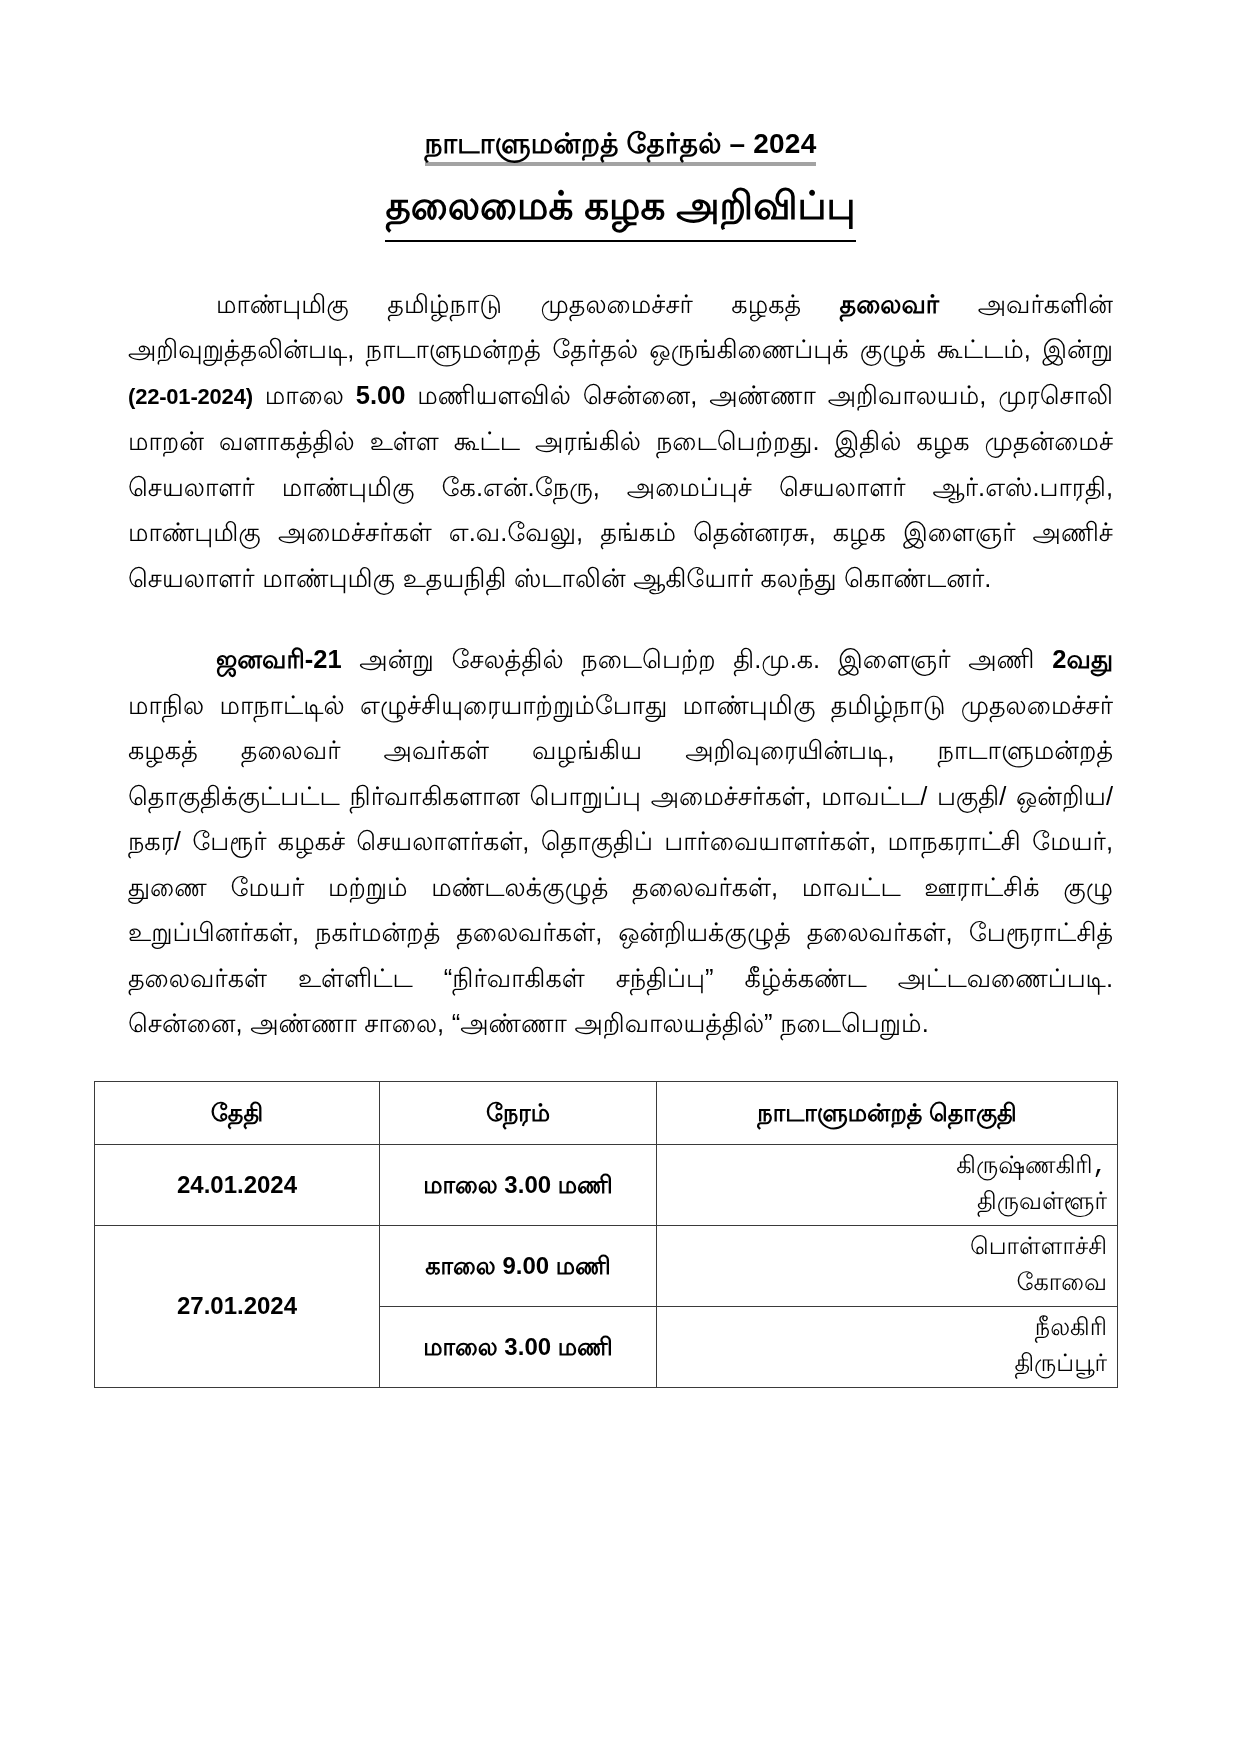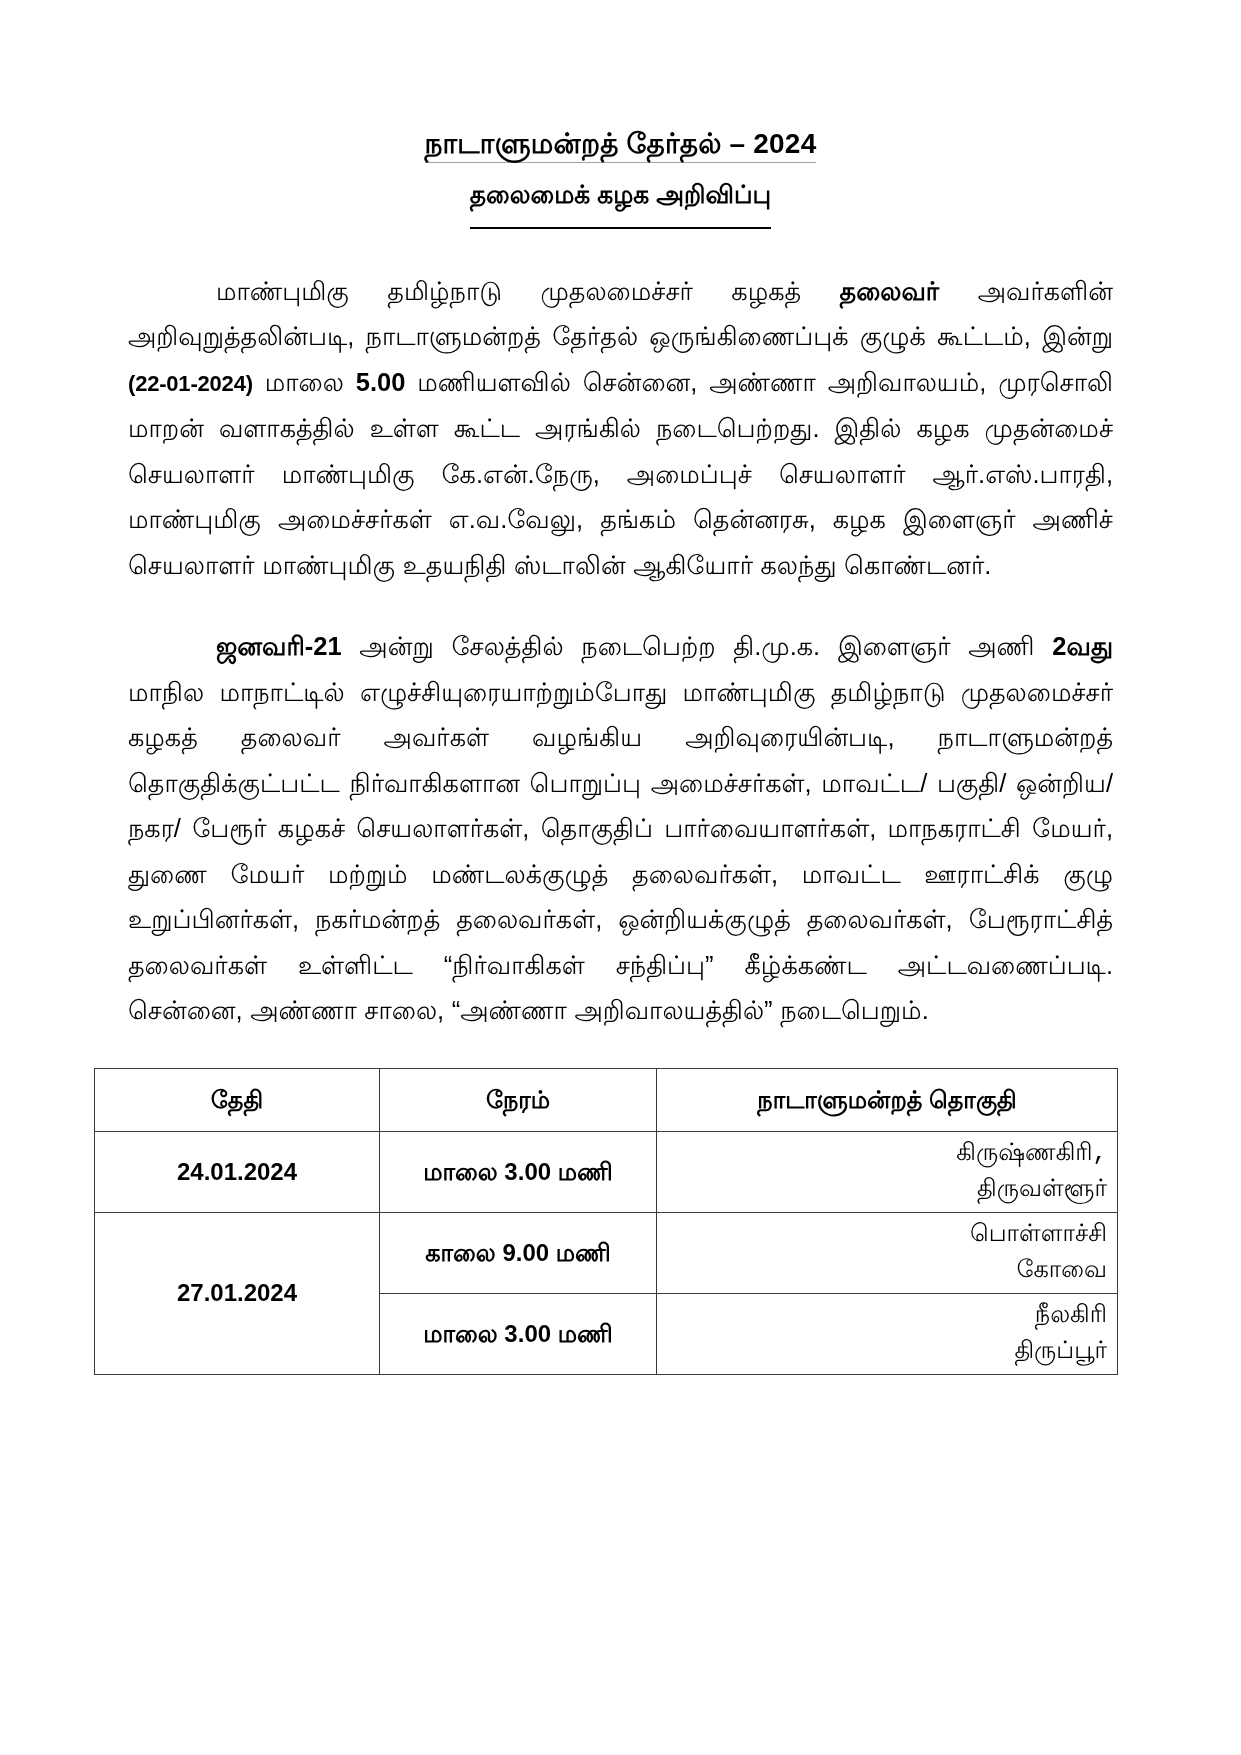--- a/index.html
+++ b/index.html
@@ -35,34 +35,34 @@
   .title-block {
     padding-top: 126px;
     text-align: center;
   }
   .title-1 {
     font-size: 28px;
     font-weight: bold;
     letter-spacing: 0.2px;
     line-height: 1.25;
     display: inline-block;
-    border-bottom: 1px solid #a3a3a3;
+    border-bottom: 4px solid #a3a3a3;
     padding-bottom: 1px;
   }
   .title-2-wrap {
     text-align: center;
     margin-top: 16px;
   }
   .title-2 {
-    font-size: 25px;
+    font-size: 39px;
     font-weight: bold;
     line-height: 1.22;
     display: inline-block;
     border-bottom: 2px solid #000;
-    padding-bottom: 17px;
+    padding-bottom: 10px;
   }
 
   
   .para {
     font-size: 25.5px;
     line-height: 45.5px;
     text-align: justify;
     text-justify: inter-word;
     margin: 0;
     word-spacing: 0.5px;

